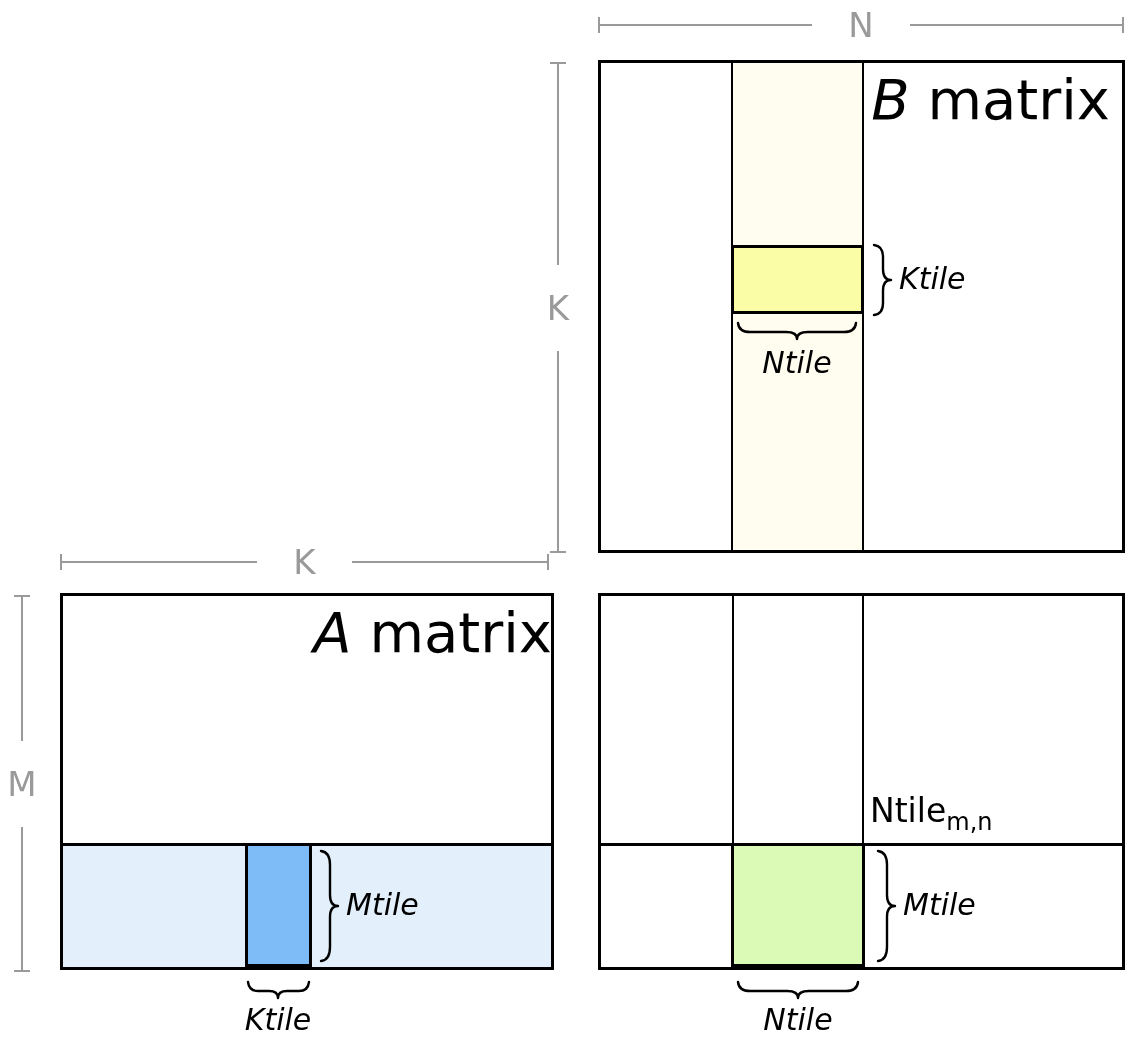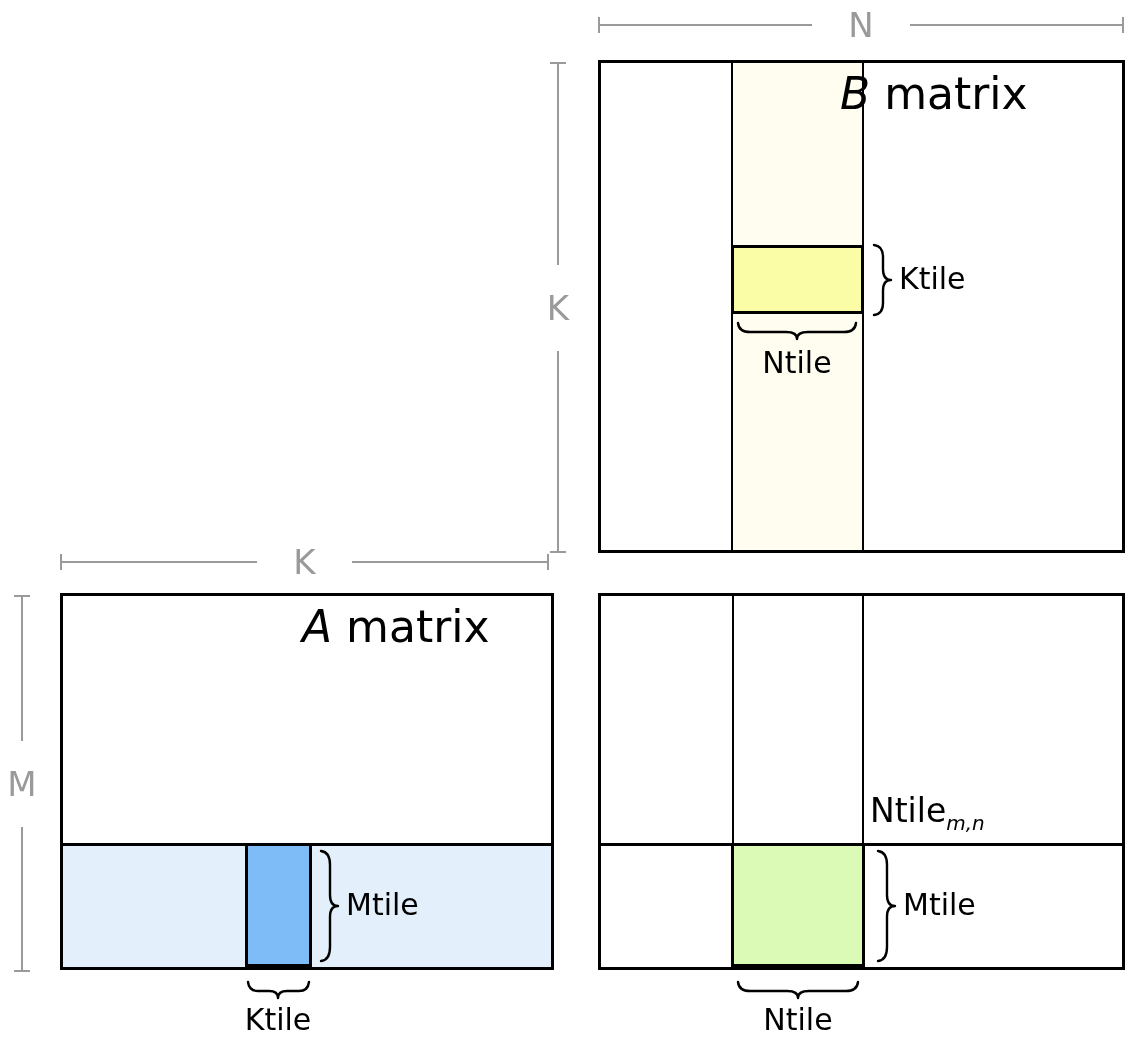--- a/index.html
+++ b/index.html
@@ -13,35 +13,35 @@
   .dim-h .cap{width:2px;height:16px;background:var(--line-gray);}
   .dim-h .seg{flex:1;height:2px;background:var(--line-gray);}
   .dim-v{display:flex;flex-direction:column;align-items:center;width:16px;}
   .dim-v .cap{height:2px;width:16px;background:var(--line-gray);}
   .dim-v .seg{flex:1;width:2px;background:var(--line-gray);}
   .dim-letter{color:var(--line-gray);font-size:34px;line-height:1;}
   .dim-h .dim-letter{margin:0 36px;}
   .dim-v .dim-letter{margin:26px 0;}
   
   .matrix{border:3px solid #000;box-sizing:border-box;background:#fff;}
-  .matrix-title{font-size:44px;line-height:1;text-align:left;white-space:nowrap;}
+  .matrix-title{font-size:56px;line-height:1;text-align:right;white-space:nowrap;}
   .matrix-title .mletter{font-style:italic;}
   
   .b-strip{background:var(--b-strip);border-left:2px solid #000;border-right:2px solid #000;box-sizing:border-box;}
   .b-tile{background:var(--b-tile);border:3px solid #000;box-sizing:border-box;}
   .a-strip{background:var(--a-strip);border-top:3px solid #000;box-sizing:border-box;}
   .a-tile{background:var(--a-tile);border:3px solid #000;box-sizing:border-box;}
   .c-tile{background:var(--c-tile);border:3px solid #000;box-sizing:border-box;}
   .thin-v{width:1.5px;background:#000;}
   .thin-h{height:3px;background:#000;}
   
-  .tile-label{font-size:30px;line-height:1;white-space:nowrap;}
+  .tile-label{font-style:italic;font-size:30px;line-height:1;white-space:nowrap;}
   .center{text-align:center;}
   .block-label{font-size:33px;line-height:1;white-space:nowrap;}
-  .block-label sub{font-size:20px;font-style:italic;}
+  .block-label sub{font-size:24px;}
   .brace svg{display:block;}
   .brace path{fill:none;stroke:#000;stroke-width:2.4;stroke-linecap:round;stroke-linejoin:round;}
 </style>
 </head>
 <body>
 
 <div id="canvas">
 
   <div class="abs dim-h" style="left:598px;top:17px;width:526px;">
     <div class="cap"></div>

